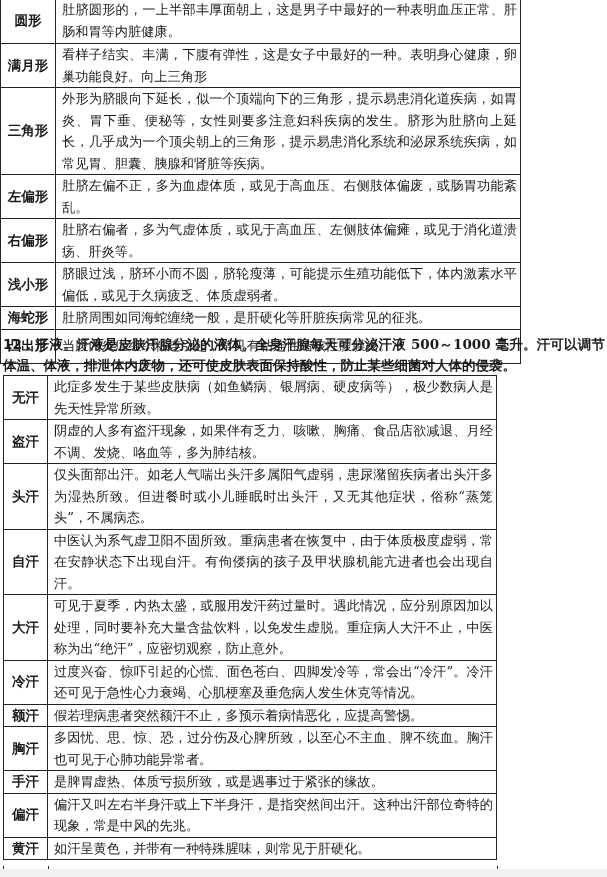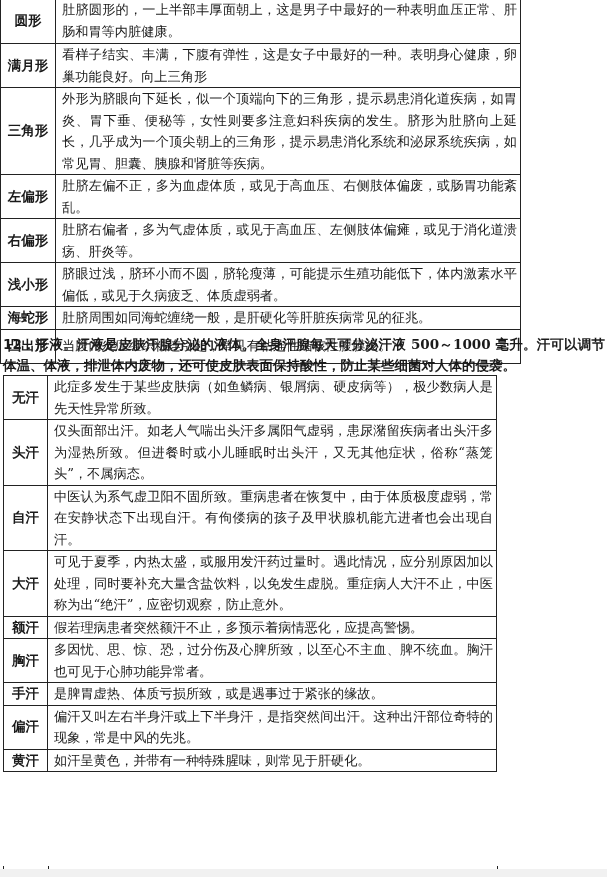--- a/index.html
+++ b/index.html
@@ -68,31 +68,39 @@
 <table id="t2">
   <colgroup>
       <col class="c1">
       <col>
     </colgroup>
   <tbody>
     <tr style="height:43px">
       <td class="label">无汗</td>
       <td class="desc">此症多发生于某些皮肤病（如鱼鳞病、银屑病、硬皮病等），极少数病人是先天性异常所致。</td>
     </tr>
+    <tr style="height:42px">
+      <td class="label">盗汗</td>
+      <td class="desc">阴虚的人多有盗汗现象，如果伴有乏力、咳嗽、胸痛、食品店欲减退、月经不调、发烧、咯血等，多为肺结核。</td>
+    </tr>
     <tr style="height:63px">
       <td class="label">头汗</td>
       <td class="desc">仅头面部出汗。如老人气喘出头汗多属阳气虚弱，患尿潴留疾病者出头汗多为湿热所致。但进餐时或小儿睡眠时出头汗，又无其他症状，俗称“蒸笼头”，不属病态。</td>
     </tr>
     <tr style="height:63px">
       <td class="label">自汗</td>
       <td class="desc">中医认为系气虚卫阳不固所致。重病患者在恢复中，由于体质极度虚弱，常在安静状态下出现自汗。有佝偻病的孩子及甲状腺机能亢进者也会出现自汗。</td>
     </tr>
     <tr style="height:64px">
       <td class="label">大汗</td>
       <td class="desc">可见于夏季，内热太盛，或服用发汗药过量时。遇此情况，应分别原因加以处理，同时要补充大量含盐饮料，以免发生虚脱。重症病人大汗不止，中医称为出“绝汗”，应密切观察，防止意外。</td>
+    </tr>
+    <tr style="height:42px">
+      <td class="label">冷汗</td>
+      <td class="desc">过度兴奋、惊吓引起的心慌、面色苍白、四脚发冷等，常会出“冷汗”。冷汗还可见于急性心力衰竭、心肌梗塞及垂危病人发生休克等情况。</td>
     </tr>
     <tr style="height:22px">
       <td class="label">额汗</td>
       <td class="desc">假若理病患者突然额汗不止，多预示着病情恶化，应提高警惕。</td>
     </tr>
     <tr style="height:43px">
       <td class="label">胸汗</td>
       <td class="desc">多因忧、思、惊、恐，过分伤及心脾所致，以至心不主血、脾不统血。胸汗也可见于心肺功能异常者。</td>
     </tr>
     <tr style="height:16px">

